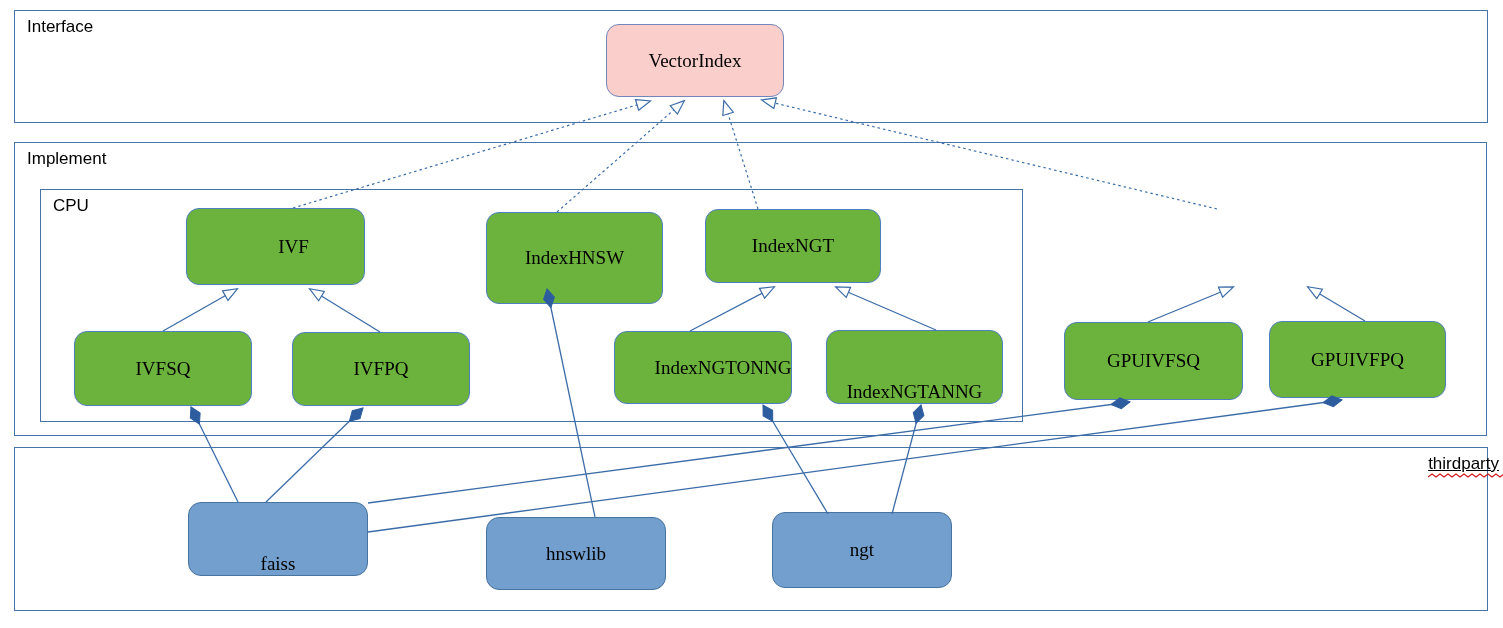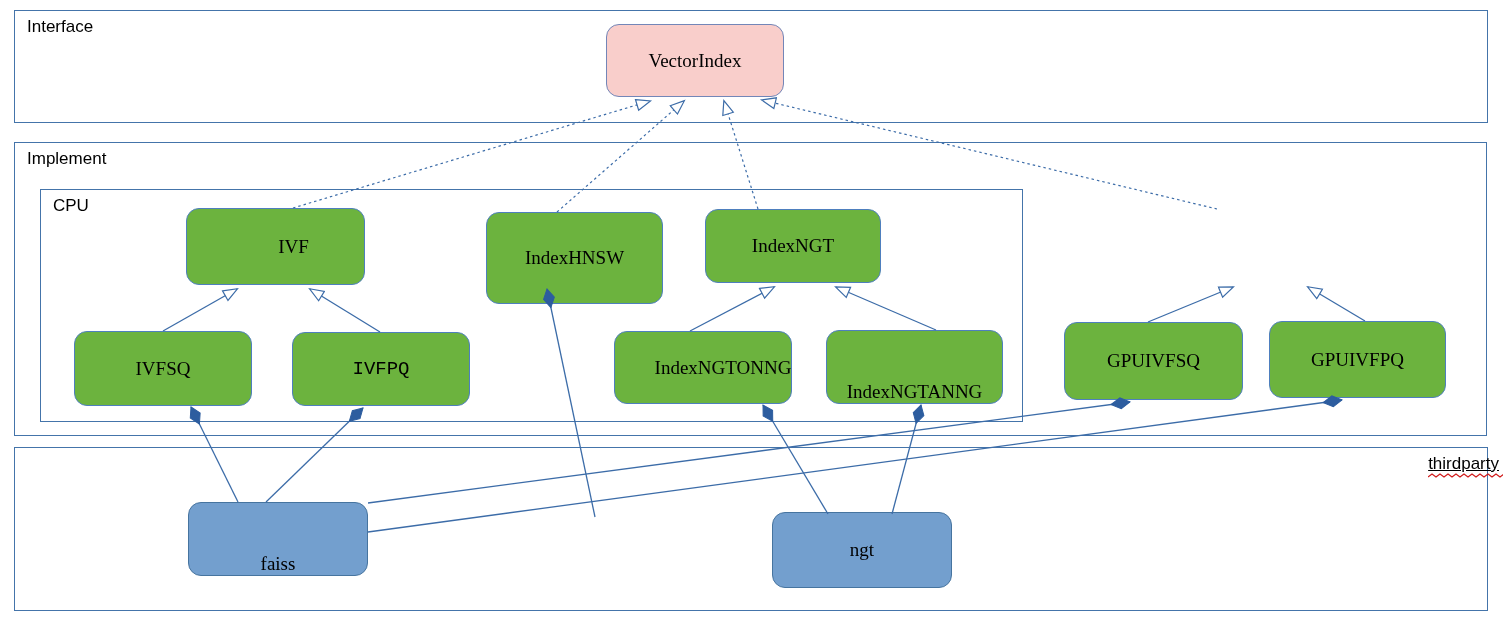--- a/index.html
+++ b/index.html
@@ -69,21 +69,21 @@
 
   <div class="node green" style="left:705px;top:209px;width:176px;height:74px;">
     <span>IndexNGT</span>
   </div>
 
 
   <div class="node green" style="left:74px;top:331px;width:178px;height:75px;">
     <span>IVFSQ</span>
   </div>
 
-  <div class="node green" style="left:292px;top:332px;width:178px;height:74px;font-family:Liberation Mono, monospace;">
+  <div class="node green" style="left:292px;top:332px;width:178px;height:74px;">
     <span>IVFPQ</span>
   </div>
 
   <div class="node green" style="left:614px;top:331px;width:178px;height:73px;padding-left:40px;">
     <span>IndexNGTONNG</span>
   </div>
 
   <div class="node green" style="left:826px;top:330px;width:177px;height:74px;align-items:flex-end;">
     <span>IndexNGTANNG</span>
   </div>
@@ -93,20 +93,23 @@
   </div>
 
   <div class="node green" style="left:1064px;top:322px;width:179px;height:78px;">
     <span>GPUIVFSQ</span>
   </div>
 
   <div class="node blue" style="left:188px;top:502px;width:180px;height:74px;align-items:flex-end;">
     <span>faiss</span>
   </div>
 
+  <div class="node blue" style="left:486px;top:517px;width:180px;height:73px;">
+    <span>hnswlib</span>
+  </div>
 
   <div class="node blue" style="left:772px;top:512px;width:180px;height:76px;font-family:Liberation Serif, serif;">
     <span>ngt</span>
   </div>
 
   <svg class="edges" width="1503" height="628" viewBox="0 0 1503 628">
     <defs>
       <marker id="tri" markerUnits="userSpaceOnUse" markerWidth="17" markerHeight="15" refX="14.5" refY="7" orient="auto">
         <path d="M1,1.5 L15,7 L1,12.5 Z" fill="#ffffff" stroke="#3c6ca8" stroke-width="1.2"></path>
       </marker>

